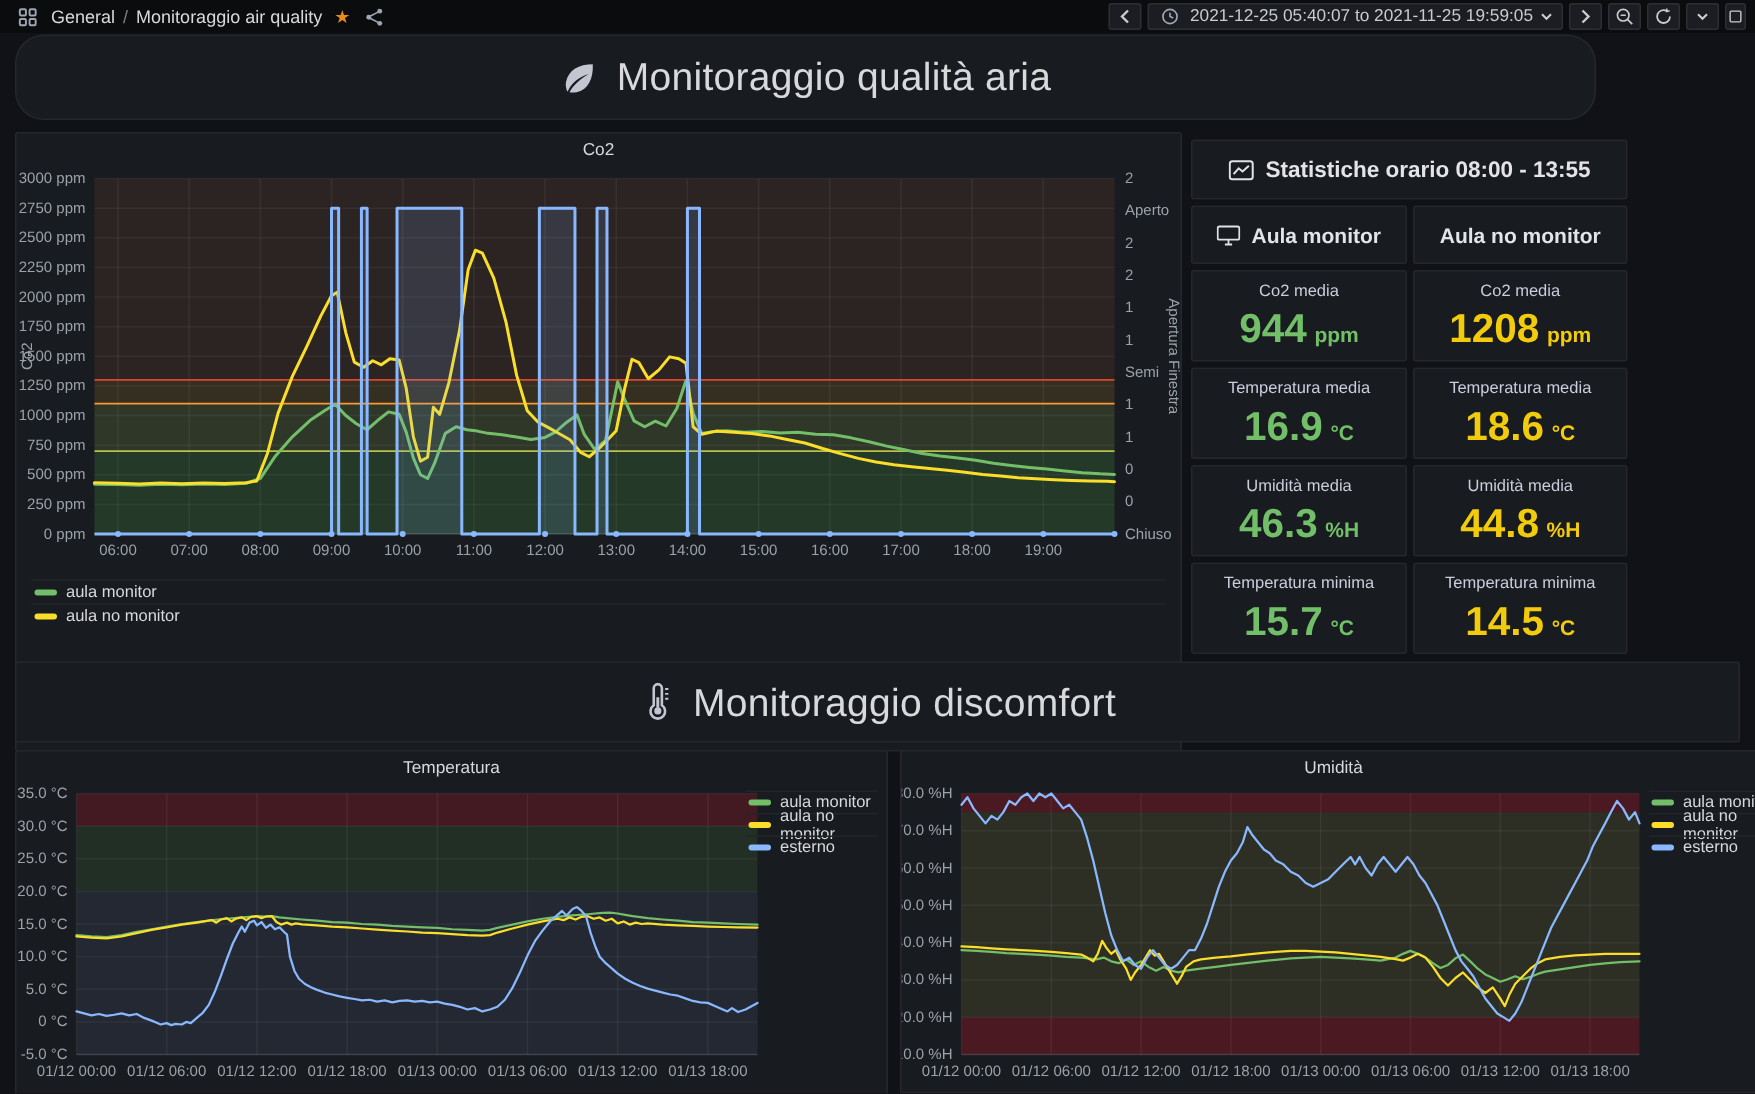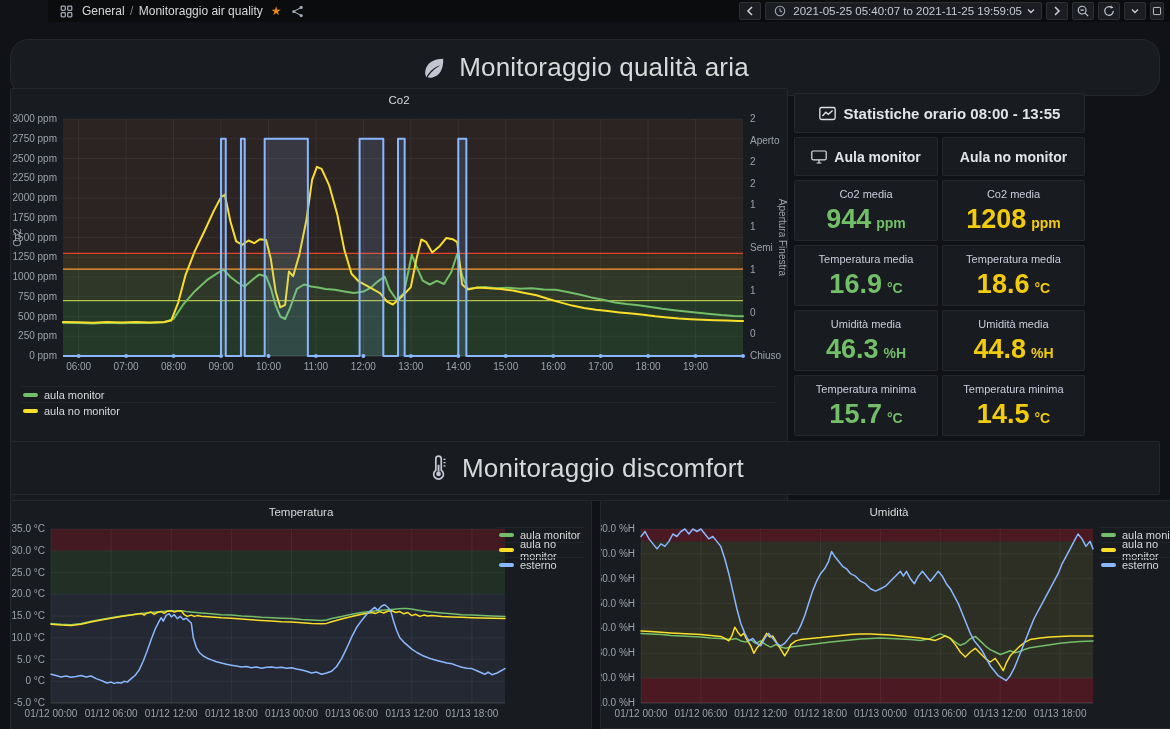--- a/index.html
+++ b/index.html
@@ -1,21 +1,21 @@
 <!DOCTYPE html>
 <html style="--green: #73BF69; --yellow: #FADE2A; --stat_yellow: #F2CC0C; --blue: #8AB8FF; --accent_orange: #EB8B1A;"><head>
 <meta charset="utf-8">
 <style>
   * { margin:0; padding:0; box-sizing:border-box; }
   html,body { width:1170px; height:729px; overflow:hidden; background:#111217;
     font-family:"Liberation Sans", sans-serif; color:#d8d9da; }
 
   
   .navbar { height:22px; background:#0b0c0e; display:flex; align-items:center;
-    justify-content:space-between; padding:0 6px 0 10px; font-size:12px;margin-left:48px; }
+    justify-content:space-between; padding:0 6px 0 10px; font-size:12px; }
   .nav-left { display:flex; align-items:center; gap:8px; }
   .crumb { color:#d8d9da; }
   .crumb-sep { color:#7b8087; margin:0 2px; }
   .nav-icon { display:inline-flex; align-items:center; justify-content:center; width:16px; height:16px; color:#9fa7b3; }
   .star { color:var(--accent_orange); font-size:12px; line-height:1; }
   .nav-right { display:flex; align-items:center; gap:4px; }
   .tbtn { height:18px; background:#1b1d22; border:1px solid #2c2f36; border-radius:2px;
     display:inline-flex; align-items:center; gap:5px; padding:0 6px; color:#c7ccd3; font-size:11.5px; cursor:pointer; }
   .tbtn.sq { width:22px; justify-content:center; padding:0; }
   .tbtn.clip { width:14px; overflow:hidden; }
@@ -98,21 +98,21 @@
           <path d="M6 1 L2 5 L6 9"></path>
         </svg>
     </button>
     <button class="tbtn">
       <span class="nav-icon">
         <svg width="12" height="12" viewBox="0 0 14 14" fill="none" stroke="currentColor" stroke-width="1.3">
           <circle cx="7" cy="7" r="5.5"></circle>
             <path d="M7 4 L7 7 L9.5 8.2"></path>
         </svg>
       </span>
-      <span>2021-05-25 05:40:07 to 2021-11-25 19:59:05</span>
+      <span>2021-12-25 05:40:07 to 2021-11-25 19:59:05</span>
       <svg width="8" height="6" viewBox="0 0 8 6" fill="none" stroke="#c7ccd3" stroke-width="1.4">
           <path d="M1 1.5 L4 4.5 L7 1.5"></path>
         </svg>
     </button>
     <button class="tbtn sq">
       <svg width="8" height="10" viewBox="0 0 8 10" fill="none" stroke="#c7ccd3" stroke-width="1.6">
           <path d="M2 1 L6 5 L2 9"></path>
         </svg>
     </button>
     <button class="tbtn sq">
@@ -135,21 +135,21 @@
     <button class="tbtn sq clip">
       <svg width="10" height="10" viewBox="0 0 14 14" fill="none" stroke="#c7ccd3" stroke-width="1.3">
           <rect x="2" y="2" width="10" height="10" rx="1"></rect>
         </svg>
     </button>
   </div>
 </nav>
 
 <main class="dash">
 
-  <section class="panel big-title" style="left:10px; top:17px; width:1150px; height:57px;border-radius:19px;">
+  <section class="panel big-title" style="left:10px; top:1px; width:1054px; height:57px;border-radius:19px;">
     <svg width="26" height="26" viewBox="0 0 24 24" fill="currentColor">
       <path d="M20.5 3.5 C12 3.5 5.5 7 4 14.5 C3.6 16.6 4 19 5 20.5 C5.6 19 7 16.5 9.5 14.2 C12 12 15 10.2 18 9.5 C14.5 11.5 11.5 13.8 9.2 16.4 C7.6 18.2 6.6 19.8 6.2 20.8 C7.4 21 9 21 10.5 20.7 C17.5 19.3 20.9 12.5 20.5 3.5 Z"></path>
     </svg>
     <span>Monitoraggio qualità aria</span>
   </section>
 
   <section class="panel" style="left:10px; top:66px; width:778px; height:413px;">
     <div class="panel-title">Co2</div>
     <div class="chart-wrap" id="co2-chart">
         <svg width="776" height="275" class="chart-svg">

